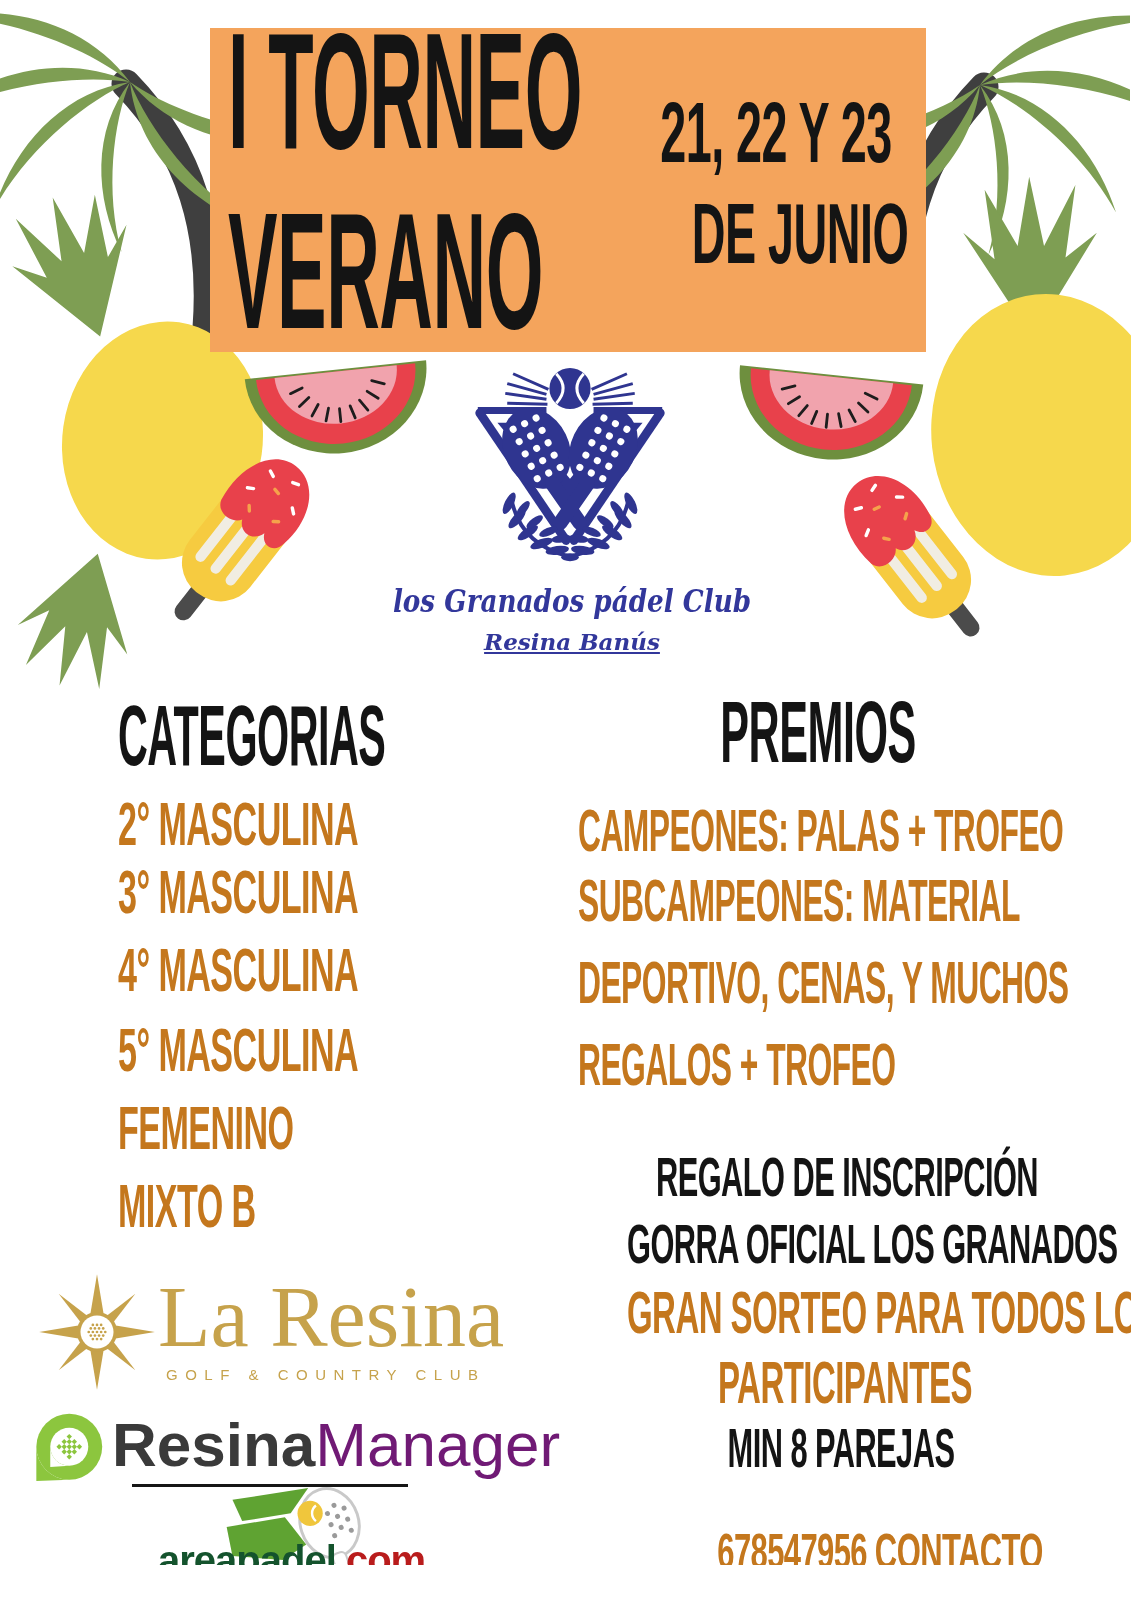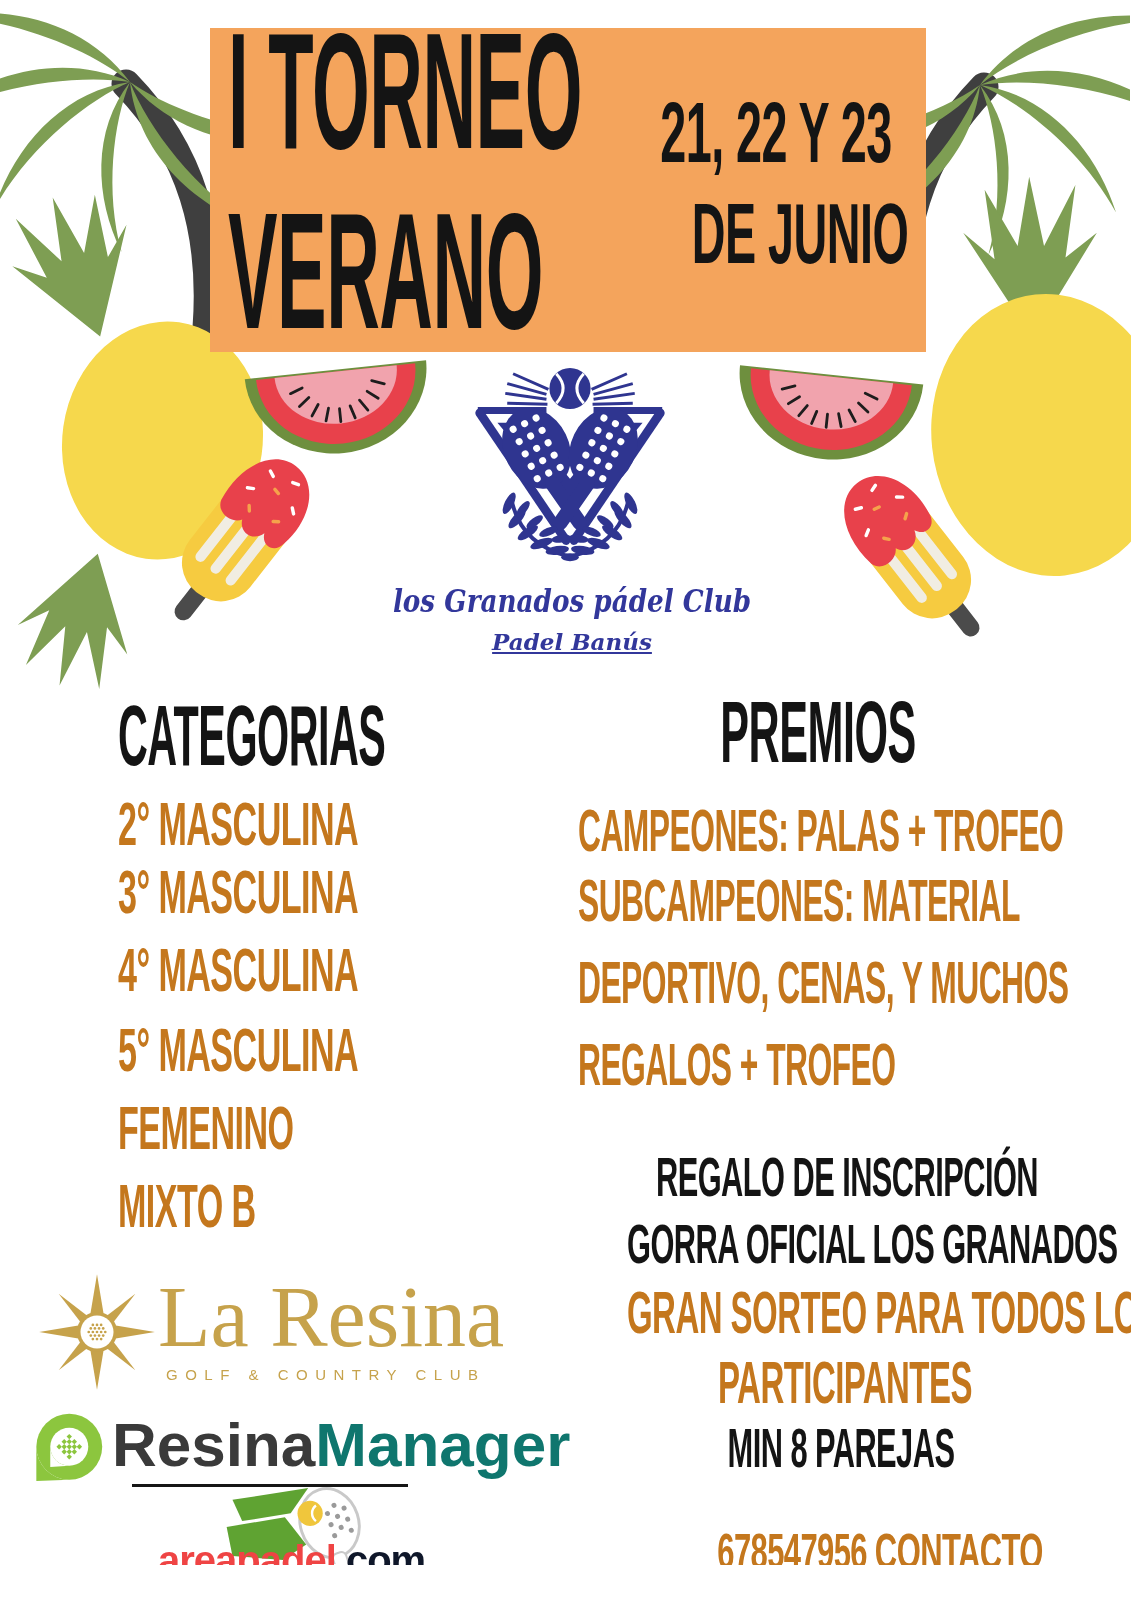--- a/index.html
+++ b/index.html
@@ -15,26 +15,26 @@
   .banner{position:absolute;left:210px;top:28px;width:716px;height:324px;background:#F4A45C;z-index:3;}
   .deco{position:absolute;z-index:1;}
   .z4{z-index:4;}
   .script{font-family:"DejaVu Serif",serif;font-style:italic;font-weight:bold;color:#32379B;}
   .laresina-name{position:absolute;left:158px;top:1274px;font-family:"Liberation Serif",serif;
         font-size:86px;color:#C6A24B;line-height:1;white-space:nowrap;z-index:4;}
   .laresina-sub{position:absolute;left:166px;top:1366px;font-size:15px;letter-spacing:7.5px;
         color:#C6A24B;white-space:nowrap;z-index:4;font-weight:400;}
   .pm-text{position:absolute;left:112px;top:1414px;font-size:62px;line-height:1;white-space:nowrap;z-index:4;}
   .pm-text .p1{color:#3A3A3A;font-weight:bold;}
-  .pm-text .p2{color:#0f766e;font-weight:700;}
+  .pm-text .p2{color:#701a75;font-weight:400;}
   .divider{position:absolute;left:132px;top:1484px;width:276px;height:3px;background:#161616;z-index:4;}
   .ap-text{position:absolute;left:158px;top:1540px;font-size:40px;font-weight:bold;line-height:1;
         white-space:nowrap;z-index:4;letter-spacing:-1px;}
-  .ap-text .g{color:#ef4444;}
-  .ap-text .d{color:#0f172a;}
+  .ap-text .g{color:#14532d;}
+  .ap-text .d{color:#b91c1c;}
   .ap-tag{position:absolute;left:225px;top:1572px;font-size:15px;font-style:italic;color:#6d28d9;
         white-space:nowrap;z-index:4;}
   .bottombar{position:absolute;left:0;top:1585px;width:1131px;height:15px;background:#F4A45C;z-index:5;}
 </style>
 </head>
 <body>
 
 <div class="poster">
 
   <svg width="0" height="0" style="position:absolute" aria-hidden="true">
@@ -295,21 +295,21 @@
   <div class="banner"></div>
   <div class="cond left black" style="left:228px;top:9px;font-size:165px;transform:scaleX(0.45);z-index:4;">I TORNEO</div>
   <div class="cond left black" style="left:228px;top:189px;font-size:165px;transform:scaleX(0.45);z-index:4;">VERANO</div>
   <div class="cond ctr black" style="left:376px;top:90px;width:800px;font-size:85px;transform:scaleX(0.55);z-index:4;">21, 22 Y 23</div>
   <div class="cond ctr black" style="left:400px;top:191px;width:800px;font-size:85px;transform:scaleX(0.55);z-index:4;">DE JUNIO</div>
 
   <svg class="abs z4" style="left:462px;top:362px" width="216" height="206">
       <use href="#sym-crest"></use>
     </svg>
   <div class="abs z4 script" style="left:172px;top:582px;width:800px;text-align:center;font-size:32px;transform:scaleX(0.82);transform-origin:center top;white-space:nowrap;">los Granados pádel Club</div>
-  <div class="abs z4 script" style="left:172px;top:628px;width:800px;text-align:center;font-size:23px;text-decoration:underline;white-space:nowrap;">Padel Banús</div>
+  <div class="abs z4 script" style="left:172px;top:628px;width:800px;text-align:center;font-size:23px;text-decoration:underline;white-space:nowrap;">Resina Banús</div>
 
   <div class="cond left black" style="left:118px;top:692px;font-size:86px;transform:scaleX(0.48);">CATEGORIAS</div>
   <div class="cond left orange" style="left:118px;top:793px;font-size:62px;transform:scaleX(0.55);">2° MASCULINA</div>
   <div class="cond left orange" style="left:118px;top:861px;font-size:62px;transform:scaleX(0.55);">3° MASCULINA</div>
   <div class="cond left orange" style="left:118px;top:939px;font-size:62px;transform:scaleX(0.55);">4° MASCULINA</div>
   <div class="cond left orange" style="left:118px;top:1019px;font-size:62px;transform:scaleX(0.55);">5° MASCULINA</div>
   <div class="cond left orange" style="left:118px;top:1097px;font-size:62px;transform:scaleX(0.55);">FEMENINO</div>
   <div class="cond left orange" style="left:118px;top:1175px;font-size:62px;transform:scaleX(0.55);">MIXTO B</div>
 
   <div class="cond ctr black" style="left:418px;top:688px;width:800px;font-size:88px;transform:scaleX(0.49);">PREMIOS</div>

